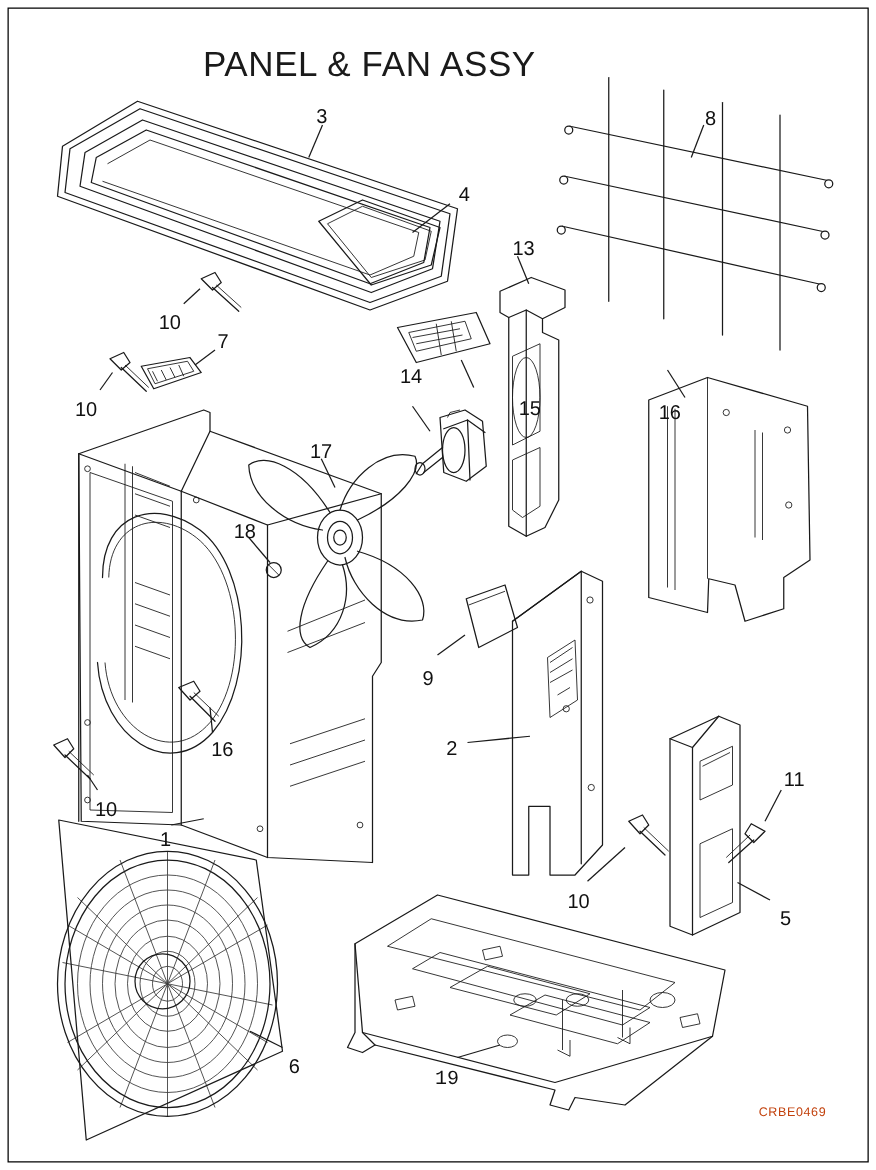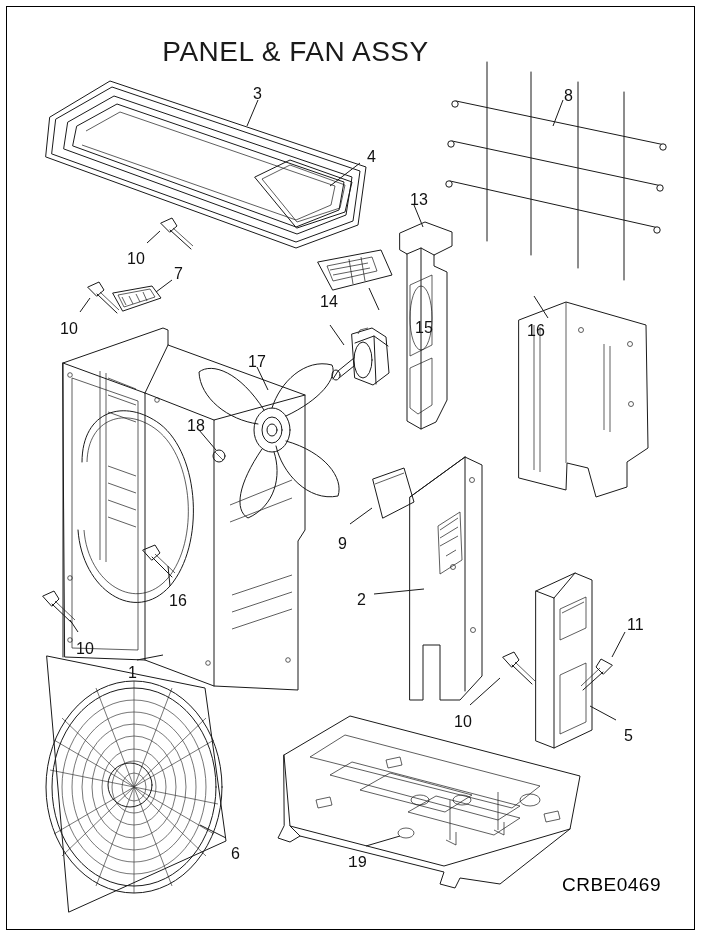--- a/index.html
+++ b/index.html
@@ -34,23 +34,23 @@
     width: 591px;
     text-align: center;
     font-size: 28px;
     letter-spacing: 0.5px;
     color: #1a1a1a;
   }
   #drawing-code {
     position: absolute;
     right: 40px;
     bottom: 40px;
-    font-size: 19px;
+    font-size: 10px;
     letter-spacing: 0.5px;
-    color: #000000;
+    color: #c2410c;
   }
   svg.art {
     position: absolute;
     left: 0;
     top: 0;
     width: 701px;
     height: 936px;
   }
   .ln {
     fill: none;

